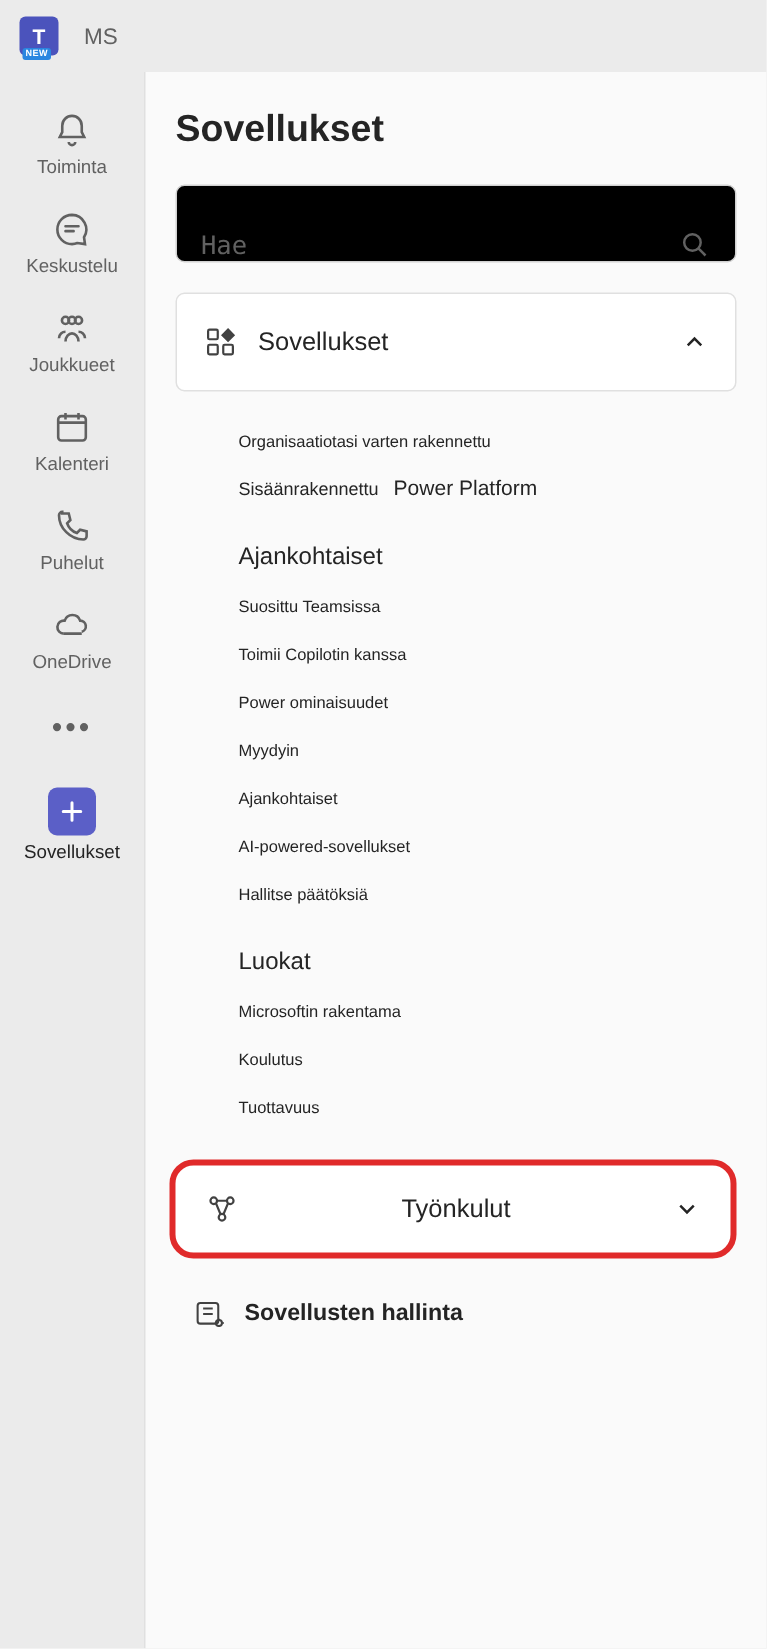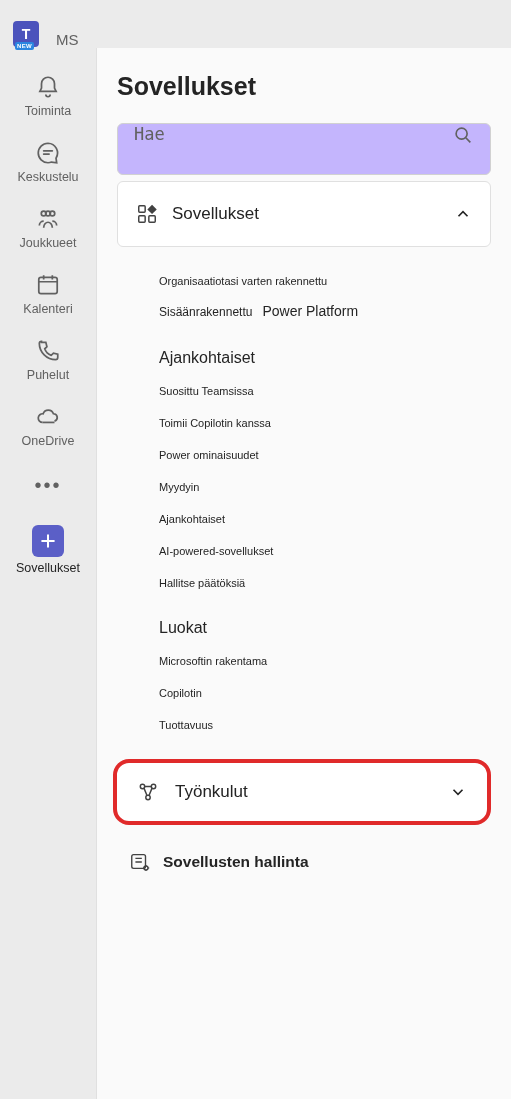--- a/index.html
+++ b/index.html
@@ -8,21 +8,21 @@
       background: #ebebeb;
       width: 511px;
       height: 1099px;
       overflow: hidden;
       color: #242424;
     }
     .app { display: flex; flex-direction: column; height: 100%; }
     .titlebar {
       height: 48px;
       display: flex;
-      align-items: flex-end;
+      align-items: center;
       padding: 0 12px;
       gap: 16px;
       background: #ebebeb;
     }
     .titlebar .logo {
       width: 28px; height: 28px;
       display: flex; align-items: center; justify-content: center;
       position: relative;
     }
     .teams-logo {
@@ -86,25 +86,25 @@
       overflow: hidden;
     }
     .page-title {
       font-size: 25px; font-weight: 700;
       margin-bottom: 22px;
       color: #242424;
     }
     .search-box {
       border: 1px solid #d1d1d1;
       border-radius: 6px;
-      background: #c4b5fd;
-      display: flex; align-items: flex-start;
+      background: #000000;
+      display: flex; align-items: flex-end;
       padding: 0 16px;
       height: 52px;
-      margin-bottom: 6px;
+      margin-bottom: 20px;
     }
     .search-box input {
       flex: 1; border: none; outline: none;
       font-size: 17px; font-family: monospace;
       color: #616161;
       background: transparent;
     }
     .search-box input::placeholder { color: #616161; font-family: monospace; }
     .search-box .search-ic { width: 22px; height: 22px; stroke: #616161; fill: none; stroke-width: 1.8; }
 
@@ -146,20 +146,21 @@
     .workflows-card {
       border: 4px solid #e02a2a;
       border-radius: 16px;
       background: white;
       display: flex; align-items: center;
       padding: 0 20px;
       height: 66px;
       margin: 18px 0 14px -4px;
       gap: 16px;
       cursor: pointer;
+      text-align: center;
     }
     .workflows-card .wf-ic { width: 22px; height: 22px; stroke:#424242; fill:none; stroke-width:1.6;}
     .workflows-card .wf-label { font-size: 17px; color:#242424; flex:1;}
     .workflows-card .chev { width: 18px; height: 18px; stroke:#242424; fill:none; stroke-width:2.2;}
 
     .manage {
       display: flex; align-items: center; gap: 12px;
       padding: 12px 2px 16px 12px;
       cursor: pointer;
     }
@@ -277,21 +278,21 @@
         <div class="tree-item">Suosittu Teamsissa</div>
         <div class="tree-item">Toimii Copilotin kanssa</div>
         <div class="tree-item">Power ominaisuudet</div>
         <div class="tree-item">Myydyin</div>
         <div class="tree-item">Ajankohtaiset</div>
         <div class="tree-item">AI-powered-sovellukset</div>
         <div class="tree-item">Hallitse päätöksiä</div>
 
         <div class="tree-group-head">Luokat</div>
         <div class="tree-item">Microsoftin rakentama</div>
-        <div class="tree-item">Copilotin</div>
+        <div class="tree-item">Koulutus</div>
         <div class="tree-item">Tuottavuus</div>
       </div>
 
       <div class="workflows-card">
         <svg class="wf-ic" viewBox="0 0 24 24">
             <circle cx="6" cy="6" r="2.4"></circle>
             <circle cx="18" cy="6" r="2.4"></circle>
             <circle cx="12" cy="18" r="2.4"></circle>
             <path d="M7.5 7.5L11 16M16.5 7.5L13 16M8.4 6h7.2"></path>
           </svg>

